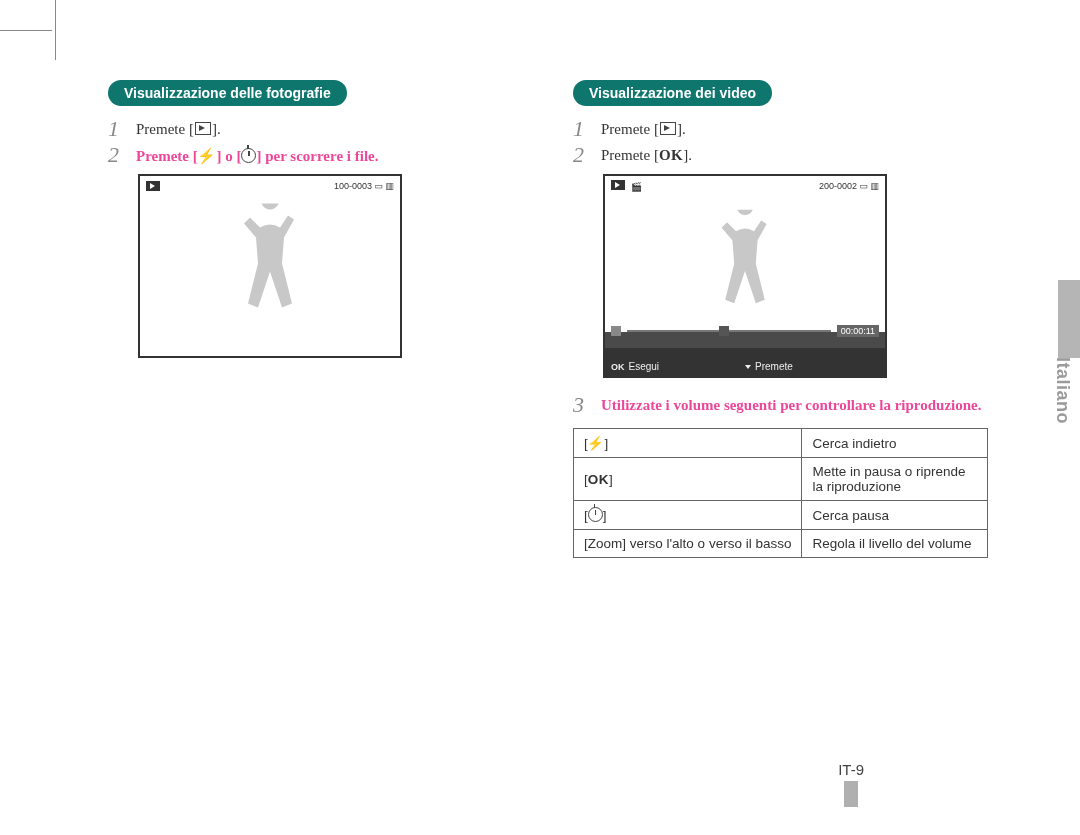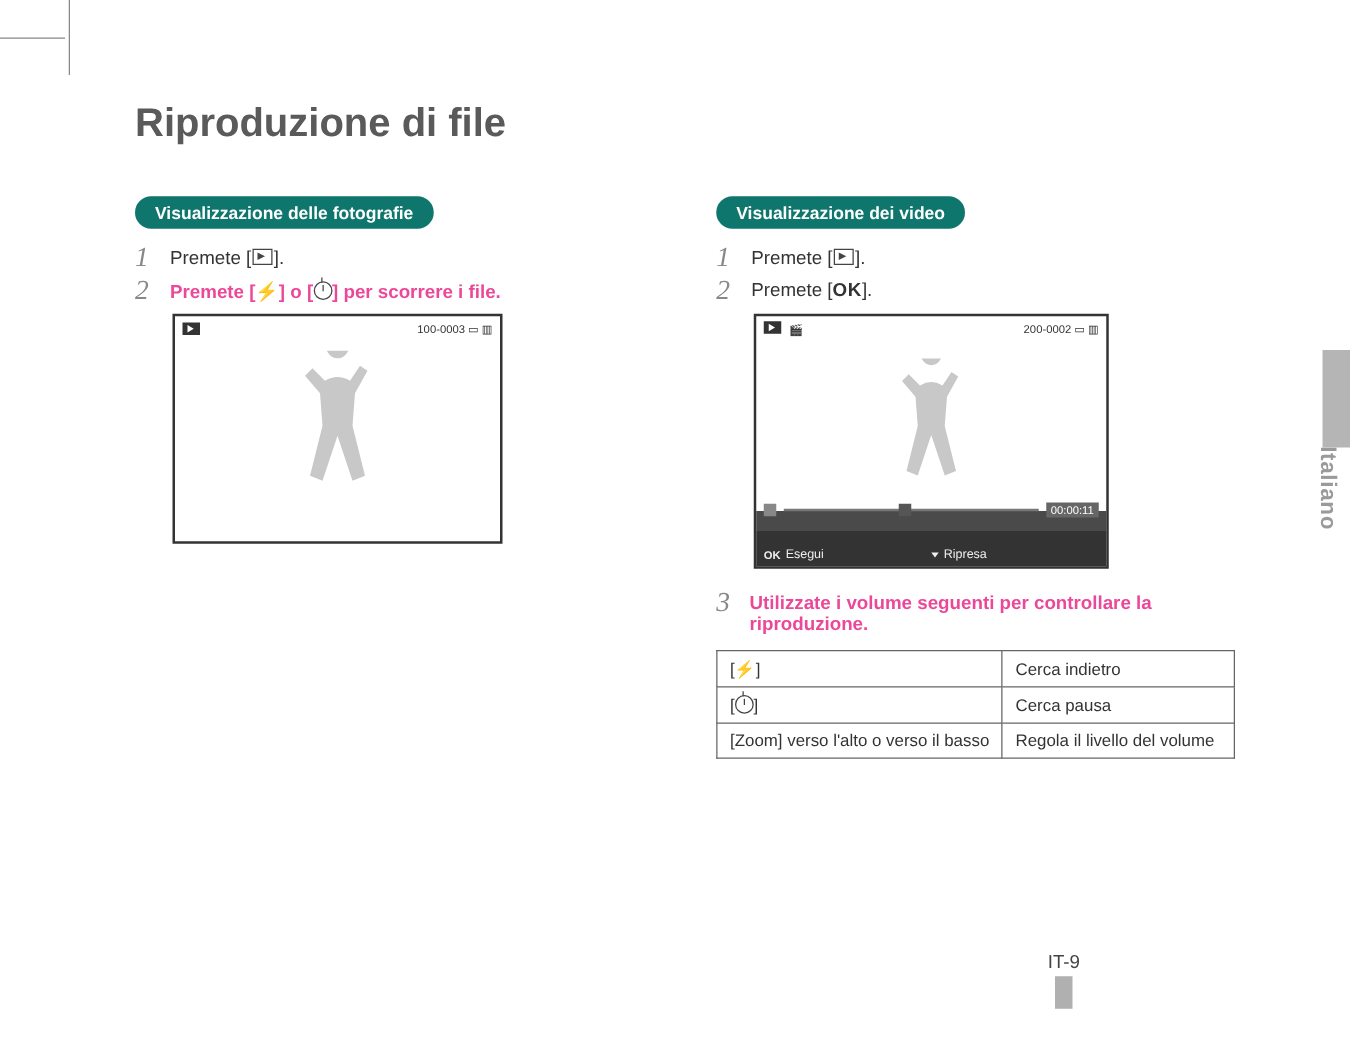--- a/index.html
+++ b/index.html
@@ -70,20 +70,21 @@
   .step .num {
     font-style: italic;
     font-family: Georgia, serif;
     font-size: 22px;
     color: #888;
     width: 18px;
     line-height: 1;
   }
   .step .txt {
     padding-top: 3px;
+    font-family: Liberation Serif, serif;
   }
   .step .txt.bold { font-weight: 600; color: #ec4899; }
   .sub {
     font-size: 13px;
     color: #555;
     margin-left: 40px;
     margin-bottom: 10px;
   }
   .sub .bullet {
     margin-right: 5px;
@@ -258,21 +259,20 @@
 </style>
 </head>
 <body>
 
 <div class="crop-marks">
   <div class="h"></div>
   <div class="v"></div>
 </div>
 
 <div class="page">
-  <h1 class="title">Riproduzione di file</h1>
 
   <div class="columns">
 
     <div class="col">
       <div class="pill">Visualizzazione delle fotografie</div>
 
       <div class="step">
         <div class="num">1</div>
         <div class="txt">
           <span>Premete [</span><span class="icon-box"></span><span>].</span>
@@ -339,35 +339,39 @@
           <div class="pline"></div>
           <span class="ptime">00:00:11</span>
         </div>
         <div class="footer">
           <div class="fitem">
             <span class="oklab">OK</span>
             <span>Esegui</span>
           </div>
           <div class="fitem">
             <span class="tri"></span>
-            <span>Ripresa</span>
+            <span>Premete</span>
           </div>
         </div>
       </div>
 
       <div class="step" style="margin-top:16px;">
         <div class="num">3</div>
         <div class="txt bold">Utilizzate i volume seguenti per controllare la riproduzione.</div>
       </div>
 
       <table class="controls">
         <tbody>
             <tr>
           <td>[<span class="icon-flash">⚡</span>]</td>
           <td>Cerca indietro</td>
+        </tr>
+        <tr>
+          <td>[<span class="ok">OK</span>]</td>
+          <td>Mette in pausa o riprende la riproduzione</td>
         </tr>
         <tr>
           <td>[<span class="icon-timer"></span>]</td>
           <td>Cerca pausa</td>
         </tr>
         <tr>
           <td>[Zoom] verso l'alto o verso il basso</td>
           <td>Regola il livello del volume</td>
         </tr>
       </tbody>

